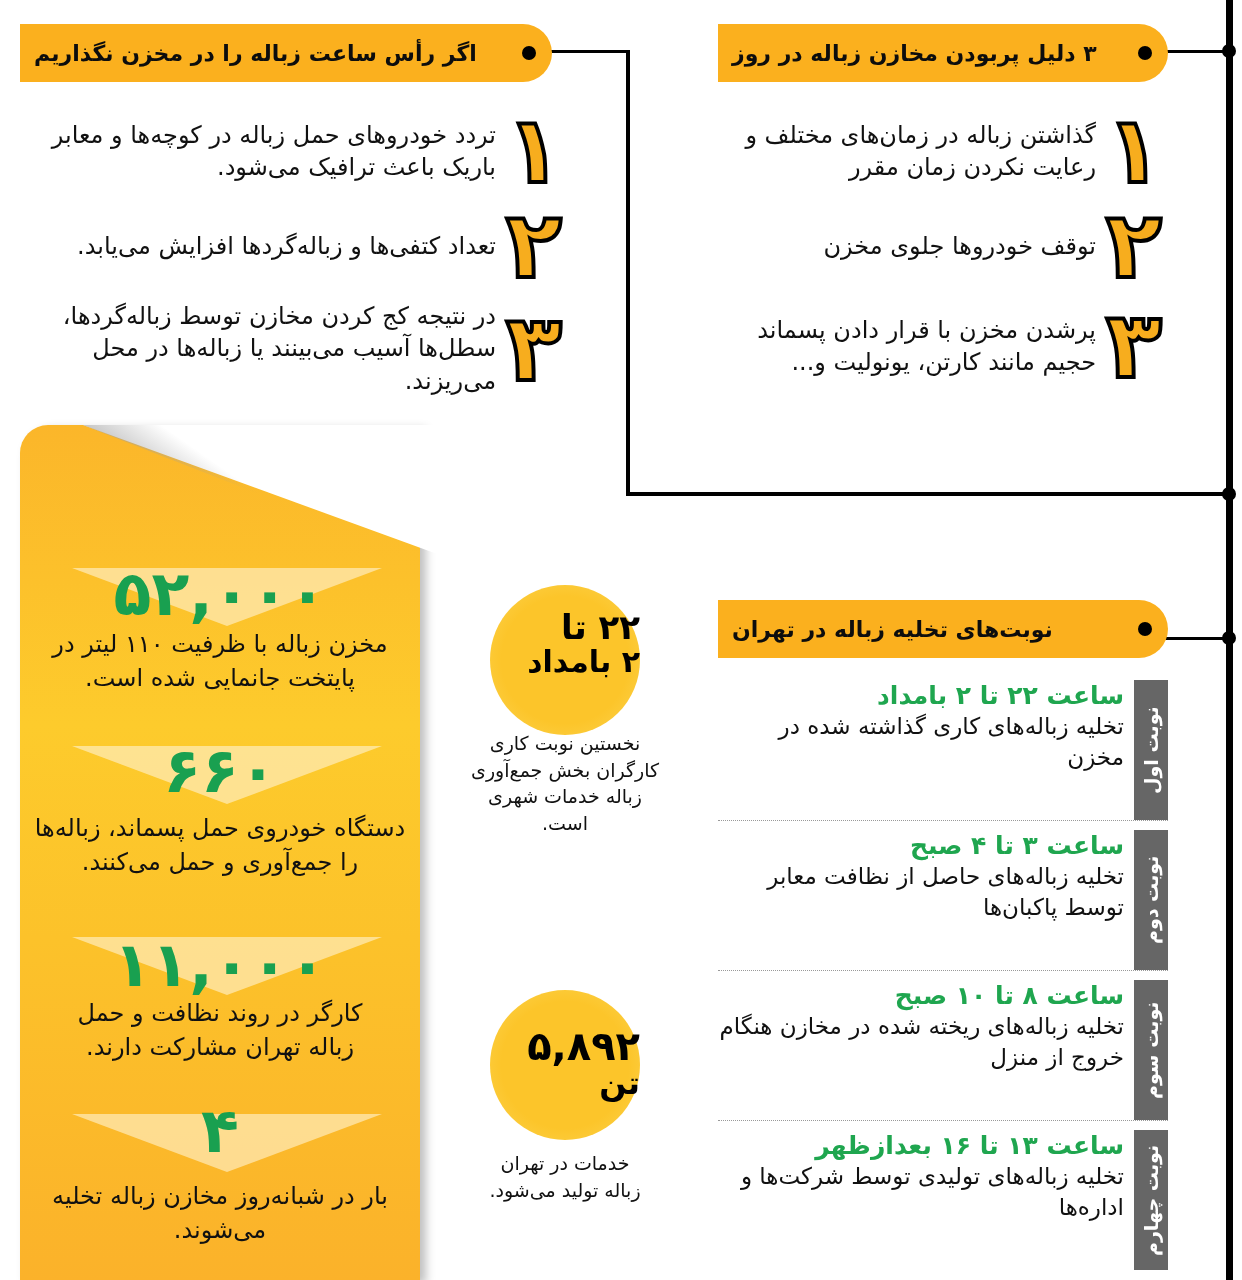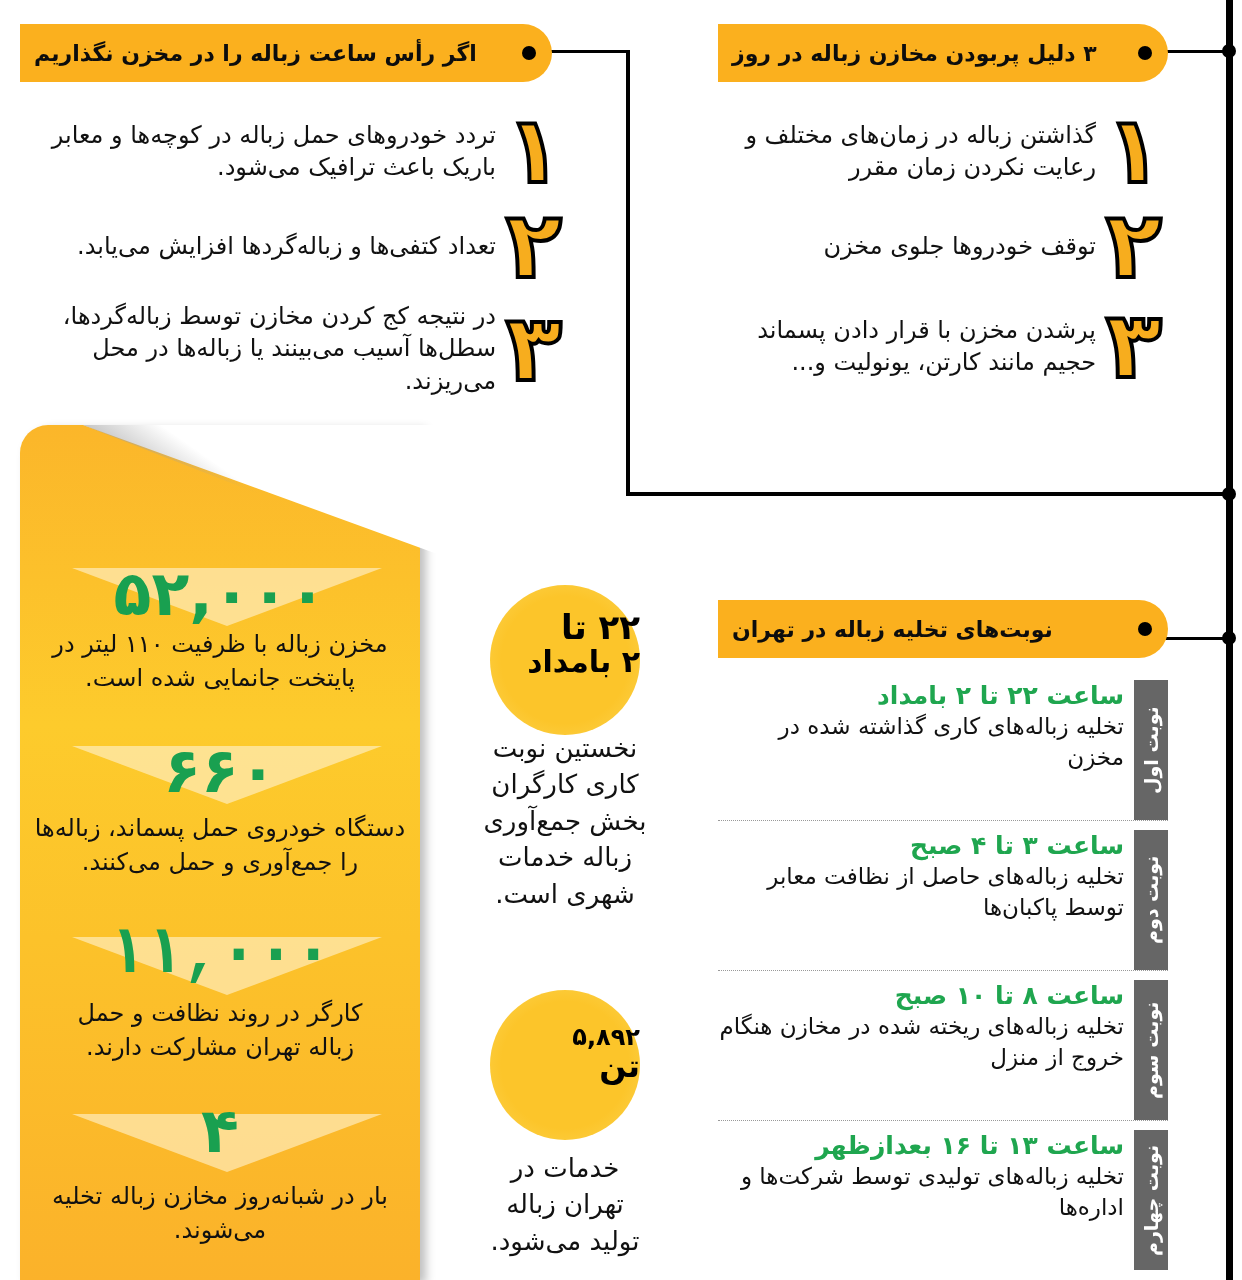--- a/index.html
+++ b/index.html
@@ -66,21 +66,21 @@
 
   
   .blob {
     position: absolute; width: 150px; height: 150px; border-radius: 50%;
     background: radial-gradient(circle at 50% 50%, #fcc52a 60%, #fccb3a 75%, rgba(252,197,42,0.6) 88%, rgba(255,255,255,0) 100%);
   }
   .blob-text {
     position: absolute; text-align: right; font-weight: bold; color: #000000;
     line-height: 1.05; direction: rtl;
   }
-  .mid-text { position: absolute; text-align: center; font-size: 26px; line-height: 1.4; direction: rtl; color: #111; }
+  .mid-text { position: absolute; text-align: center; font-size: 19px; line-height: 1.4; direction: rtl; color: #111; }
 
   
   .shift { position: absolute; left: 718px; width: 450px; height: 140px; display: flex; direction: rtl; }
   .shift-tag {
     flex: 0 0 34px; margin-left: 10px; background: #666666; color: #fff;
     display: flex; align-items: center; justify-content: center;
     writing-mode: vertical-rl; transform: rotate(180deg);
     font-weight: bold; font-size: 19px; letter-spacing: 1px;
   }
   .shift-body { flex: 1; text-align: right; direction: rtl; }
@@ -144,39 +144,39 @@
   <div class="stat-num" style="top:3px;text-align:center;">۵۲,۰۰۰</div>
   <div class="stat-text" style="top:68px; padding:0 20px;">مخزن زباله با ظرفیت ۱۱۰ لیتر در پایتخت جانمایی شده است.</div>
 </div>
 <div class="stat" style="top:740px; height:160px;">
   <div class="tri" style="top:6px;"></div>
   <div class="stat-num" style="top:0;">۶۶۰</div>
   <div class="stat-text" style="top:72px; padding:0 14px;">دستگاه خودروی حمل پسماند، زباله‌ها را جمع‌آوری و حمل می‌کنند.</div>
 </div>
 <div class="stat" style="top:925px; height:160px;">
   <div class="tri" style="top:12px;"></div>
-  <div class="stat-num" style="top:0;font-family:Liberation Mono, monospace;">۱۱,۰۰۰</div>
+  <div class="stat-num" style="top:9px;">۱۱,۰۰۰</div>
   <div class="stat-text" style="top:72px; padding:0 40px;">کارگر در روند نظافت و حمل زباله تهران مشارکت دارند.</div>
 </div>
 <div class="stat" style="top:1100px; height:170px;">
   <div class="tri" style="top:14px;"></div>
   <div class="stat-num" style="top:0;">۴</div>
   <div class="stat-text" style="top:80px; padding:0 30px;">بار در شبانه‌روز مخازن زباله تخلیه می‌شوند.</div>
 </div>
 
 <div class="blob" style="left:490px; top:585px;"></div>
 <div class="blob-text" style="left:490px; top:610px; width:150px;">
   <div style="font-size:34px;">۲۲ تا</div>
   <div style="font-size:30px;">۲ بامداد</div>
 </div>
 <div class="mid-text" style="left:465px; top:730px; width:200px;">نخستین نوبت کاری کارگران بخش جمع‌آوری زباله خدمات شهری است.</div>
 
 <div class="blob" style="left:490px; top:990px;"></div>
 <div class="blob-text" style="left:490px; top:1025px; width:150px;">
-  <div style="font-size:24px; direction:ltr;">۵,۸۹۲</div>
+  <div style="font-size:40px; direction:ltr;">۵,۸۹۲</div>
   <div style="font-size:32px;">تن</div>
 </div>
 <div class="mid-text" style="left:480px; top:1150px; width:170px;">خدمات در تهران زباله تولید می‌شود.</div>
 
 <div class="pill" style="left:718px; top:600px; width:450px;">
   <span class="pill-dot"></span>
   <span class="pill-text">نوبت‌های تخلیه زباله در تهران</span>
 </div>
 
 <div class="shift" style="top:680px;">

